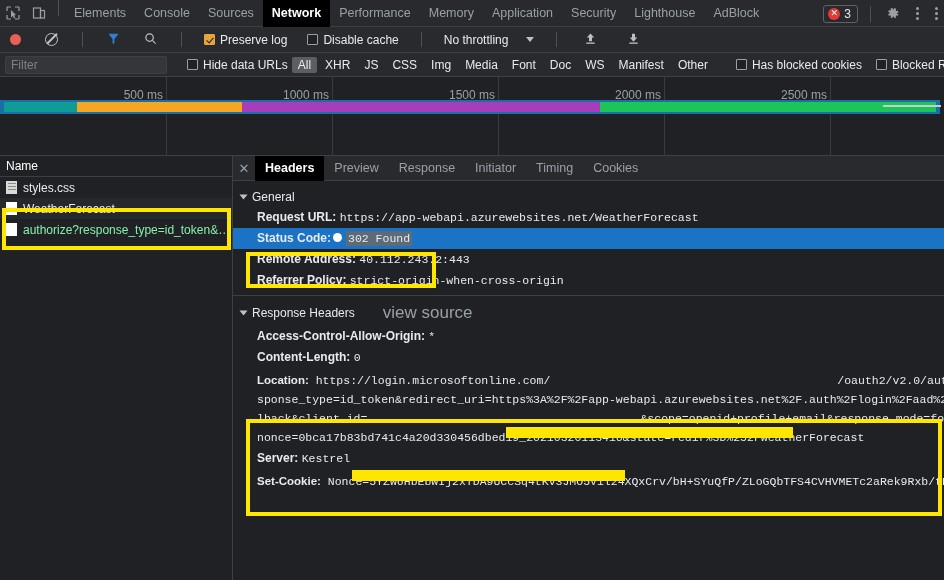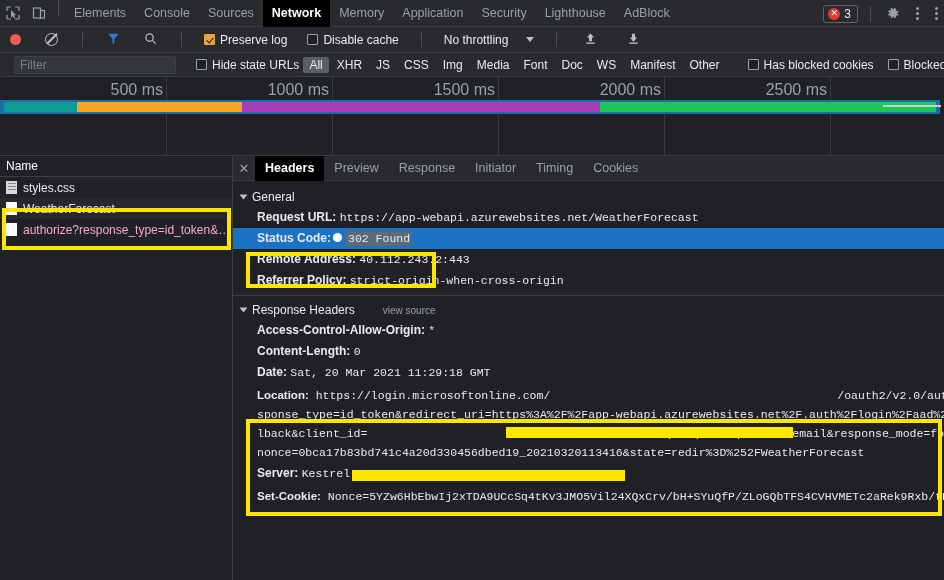--- a/index.html
+++ b/index.html
@@ -82,42 +82,42 @@
   .caret-d { width: 0; height: 0; border-left: 4px solid transparent; border-right: 4px solid transparent; border-top: 5px solid #bdc1c6; }
   .arrow-ico { margin: 0 9px; }
 
   
   .filterbar {
     height: 24px; background: #292a2d;
     display: flex; align-items: center;
     border-bottom: 1px solid #3c4043;
   }
   .filter-input {
-    width: 162px; height: 18px; margin-left: 14px;
+    width: 162px; height: 18px; margin-left: 5px;
     background: #35363a; border: 1px solid #3c4043; border-radius: 2px;
     color: #9aa0a6; font-size: 12px; padding: 0 5px;
     font-family: "Liberation Sans", sans-serif;
   }
   .filter-input::placeholder { color: #7d8287; }
   .fb-sep { width: 1px; height: 15px; background: #4d5156; margin: 0 8px; }
   .ftype {
     color: #e8eaed; font-size: 12px; padding: 1px 6px;
     border-radius: 2px; white-space: nowrap; margin-right: 2px;
   }
   .ftype.sel { background: #5b5e62; }
 
   
   .overview { height: 79px; background: #202124; position: relative; border-bottom: 1px solid #3c4043; }
   .tick {
     position: absolute; top: 0; height: 79px;
     border-left: 1px solid #3a3b3e;
   }
   .tick span {
-    position: absolute; right: 4px; top: 4px;
-    color: #9aa0a6; font-size: 16px; white-space: nowrap;
+    position: absolute; right: 4px; top: 11px;
+    color: #9aa0a6; font-size: 12px; white-space: nowrap;
     font-family: "Liberation Sans", sans-serif;
   }
   .band { position: absolute; left: 0; height: 14px; top: 23px; }
   .band-outer { background: #1a6fa8; }
   .bar { position: absolute; top: 2px; height: 10px; }
 
   
   .panes { display: flex; height: 448px; }
   .left {
     width: 233px; background: #202124;
@@ -136,40 +136,40 @@
   .doc-ico {
     width: 11px; height: 13px; background: #d9d9d9;
     position: relative; flex: 0 0 auto;
   }
   .doc-ico.lines::after {
     content: ""; position: absolute; left: 1.5px; top: 2px;
     width: 8px; height: 9px;
     background: repeating-linear-gradient(#8a8a8a 0 1px, transparent 1px 3px);
   }
   .doc-ico.blank { background: #fff; }
-  .req-name.err { color: #f9a8d4; }
+  .req-name.err { color: #86efac; }
   .req-name { white-space: nowrap; overflow: hidden; text-overflow: ellipsis; }
 
   .right { flex: 1; background: #202124; position: relative; overflow: hidden; }
   .dtabs {
     height: 25px; display: flex; align-items: center;
     border-bottom: 1px solid #3c4043; background: #292a2d;
   }
   .xclose { width: 22px; text-align: center; color: #9aa0a6; font-size: 13px; }
   .dtab { padding: 0 10px; height: 25px; line-height: 25px; color: #9aa0a6; font-size: 12.5px; }
   .dtab.active { background: #000; color: #fff; font-weight: bold; }
 
   .hdrs { padding: 6px 0 0 0; font-family: "Liberation Sans", sans-serif; }
   .sect {
     color: #e8eaed; font-size: 12px; padding: 3px 0 3px 8px;
     display: flex; align-items: center; gap: 6px;
   }
   .tri { width: 0; height: 0; border-left: 5px solid #bdc1c6; border-top: 4px solid transparent; border-bottom: 4px solid transparent; }
   .tri.open { transform: rotate(90deg); }
-  .viewsrc { color: #9aa0a6; font-size: 10px; margin-left: 22px; }
+  .viewsrc { color: #9aa0a6; font-size: 17px; margin-left: 22px; }
   .row {
     padding: 3px 0 3px 24px; font-size: 12px; color: #e8eaed;
     white-space: nowrap; line-height: 15px;
   }
   .k { font-weight: bold; font-family: "Liberation Sans", sans-serif; }
   .v { font-family: "Liberation Mono", monospace; font-size: 11.5px; color: #e8eaed; }
   .row.sel { background: #1a73c4; }
   .statusdot {
     display: inline-block; width: 9px; height: 9px; border-radius: 50%;
     background: #fff; margin: 0 4px 0 2px; vertical-align: 0px;
@@ -202,20 +202,21 @@
     <svg width="14" height="14" viewBox="0 0 14 14">
         <rect x="1.5" y="2" width="7" height="10" stroke="#9aa0a6" stroke-width="1.2" fill="none"></rect>
         <rect x="8.5" y="4.5" width="4" height="7.5" stroke="#9aa0a6" stroke-width="1.2" fill="none"></rect>
       </svg>
   </div>
   <div class="tb-sep"></div>
   <div class="tab">Elements</div>
   <div class="tab">Console</div>
   <div class="tab">Sources</div>
   <div class="tab active">Network</div>
+  <div class="tab">Performance</div>
   <div class="tab">Memory</div>
   <div class="tab">Application</div>
   <div class="tab">Security</div>
   <div class="tab">Lighthouse</div>
   <div class="tab">AdBlock</div>
 
   <div class="tabbar-right">
     <div class="err-badge">
       <span class="err-dot">✕</span>
       <span class="err-count">3</span>
@@ -281,21 +282,21 @@
         <rect x="2.5" y="11.3" width="9" height="1.4" fill="#bdc1c6"></rect>
       </svg>
   </div>
 </div>
 
 <div class="filterbar">
   <input class="filter-input" type="text" placeholder="Filter" style="">
   <div class="fb-sep"></div>
   <label class="cbl">
     <span class="chk"></span>
-    <span>Hide state URLs</span>
+    <span>Hide data URLs</span>
   </label>
   <div style="width:6px;"></div>
   <div class="ftype sel">All</div>
   <div class="ftype">XHR</div>
   <div class="ftype">JS</div>
   <div class="ftype">CSS</div>
   <div class="ftype">Img</div>
   <div class="ftype">Media</div>
   <div class="ftype">Font</div>
   <div class="ftype">Doc</div>
@@ -399,24 +400,20 @@
         <span class="viewsrc">view source</span>
       </div>
       <div class="row">
         <span class="k">Access-Control-Allow-Origin:</span>
         <span class="v">*</span>
       </div>
       <div class="row">
         <span class="k">Content-Length:</span>
         <span class="v">0</span>
       </div>
-      <div class="row">
-        <span class="k">Date:</span>
-        <span class="v">Sat, 20 Mar 2021 11:29:18 GMT</span>
-      </div>
 
       <div style="padding:3px 0 3px 24px;overflow:hidden;height:80px;">
         <div class="wrapline" style="white-space:nowrap;">
           <span class="k">Location:</span>
           <span>https://login.microsoftonline.com/</span><span style="display:inline-block;width:287px;"></span><span>/oauth2/v2.0/authorize?re</span>
         </div>
         <div class="wrapline" style="white-space:nowrap;">sponse_type=id_token&amp;redirect_uri=https%3A%2F%2Fapp-webapi.azurewebsites.net%2F.auth%2Flogin%2Faad%2Fcal</div>
         <div class="wrapline" style="white-space:nowrap;">
           <span>lback&amp;client_id=</span><span style="display:inline-block;width:273px;"></span><span>&amp;scope=openid+profile+email&amp;response_mode=form_post&amp;</span>
         </div>

